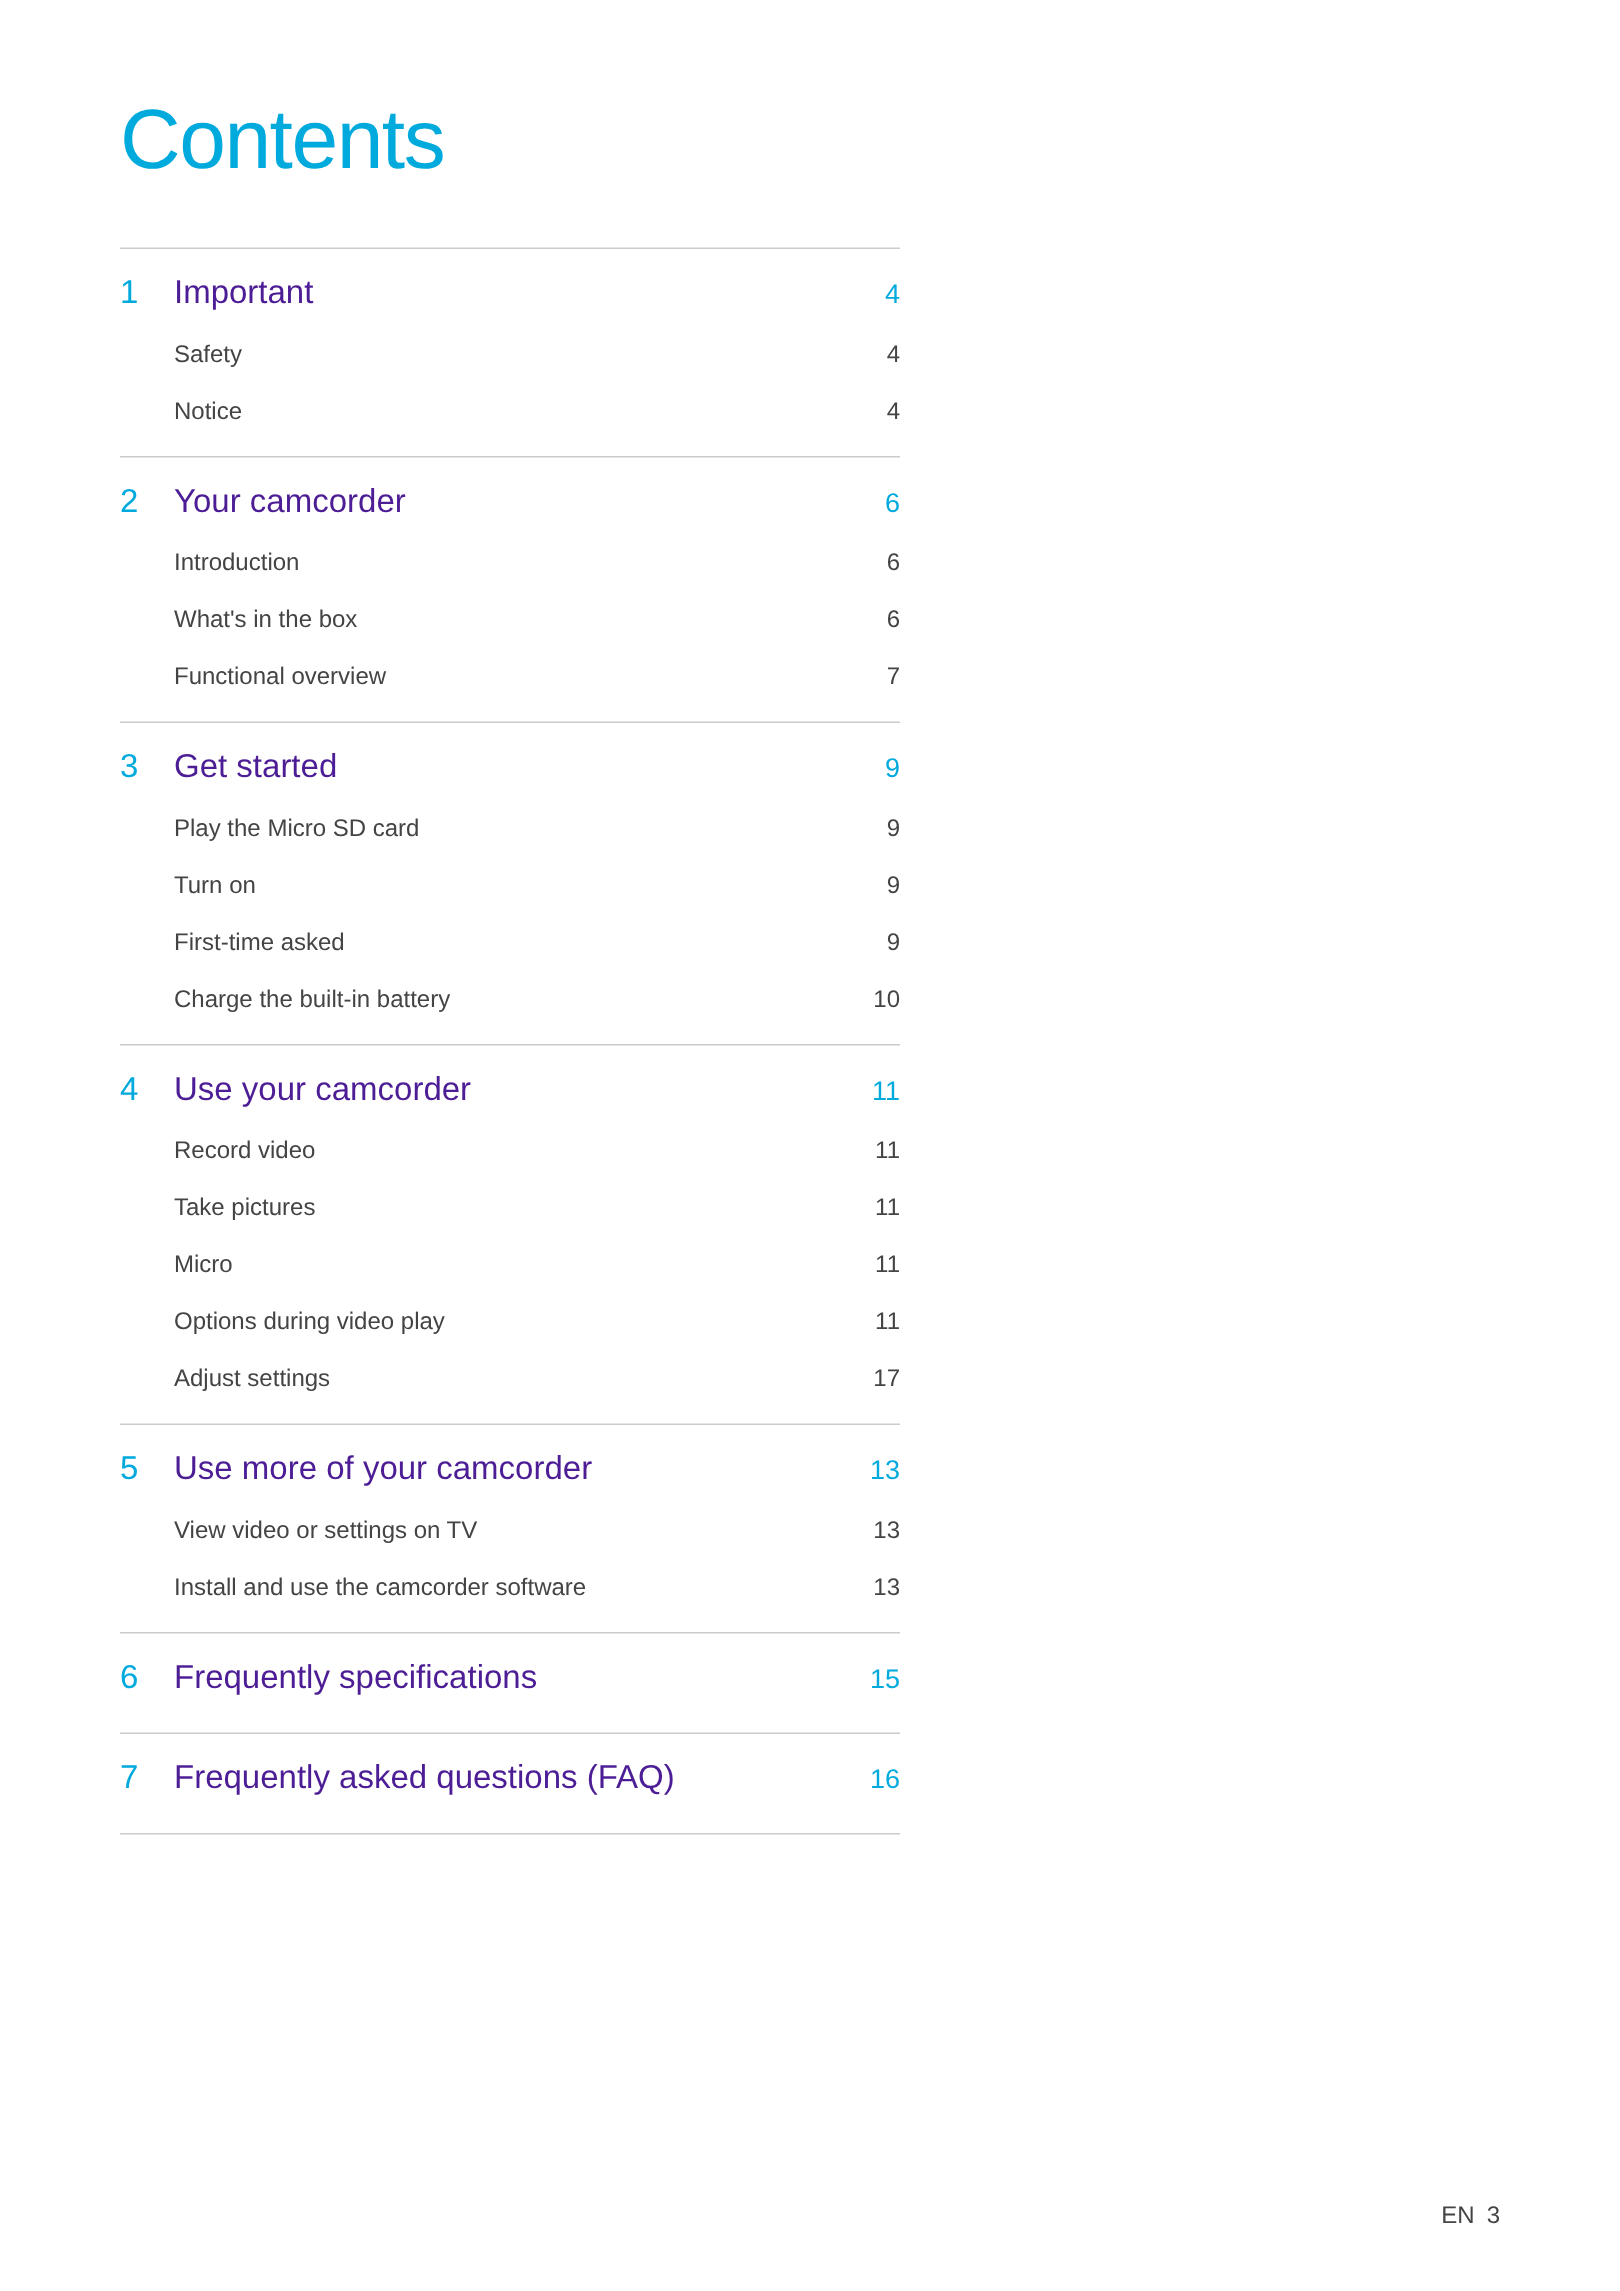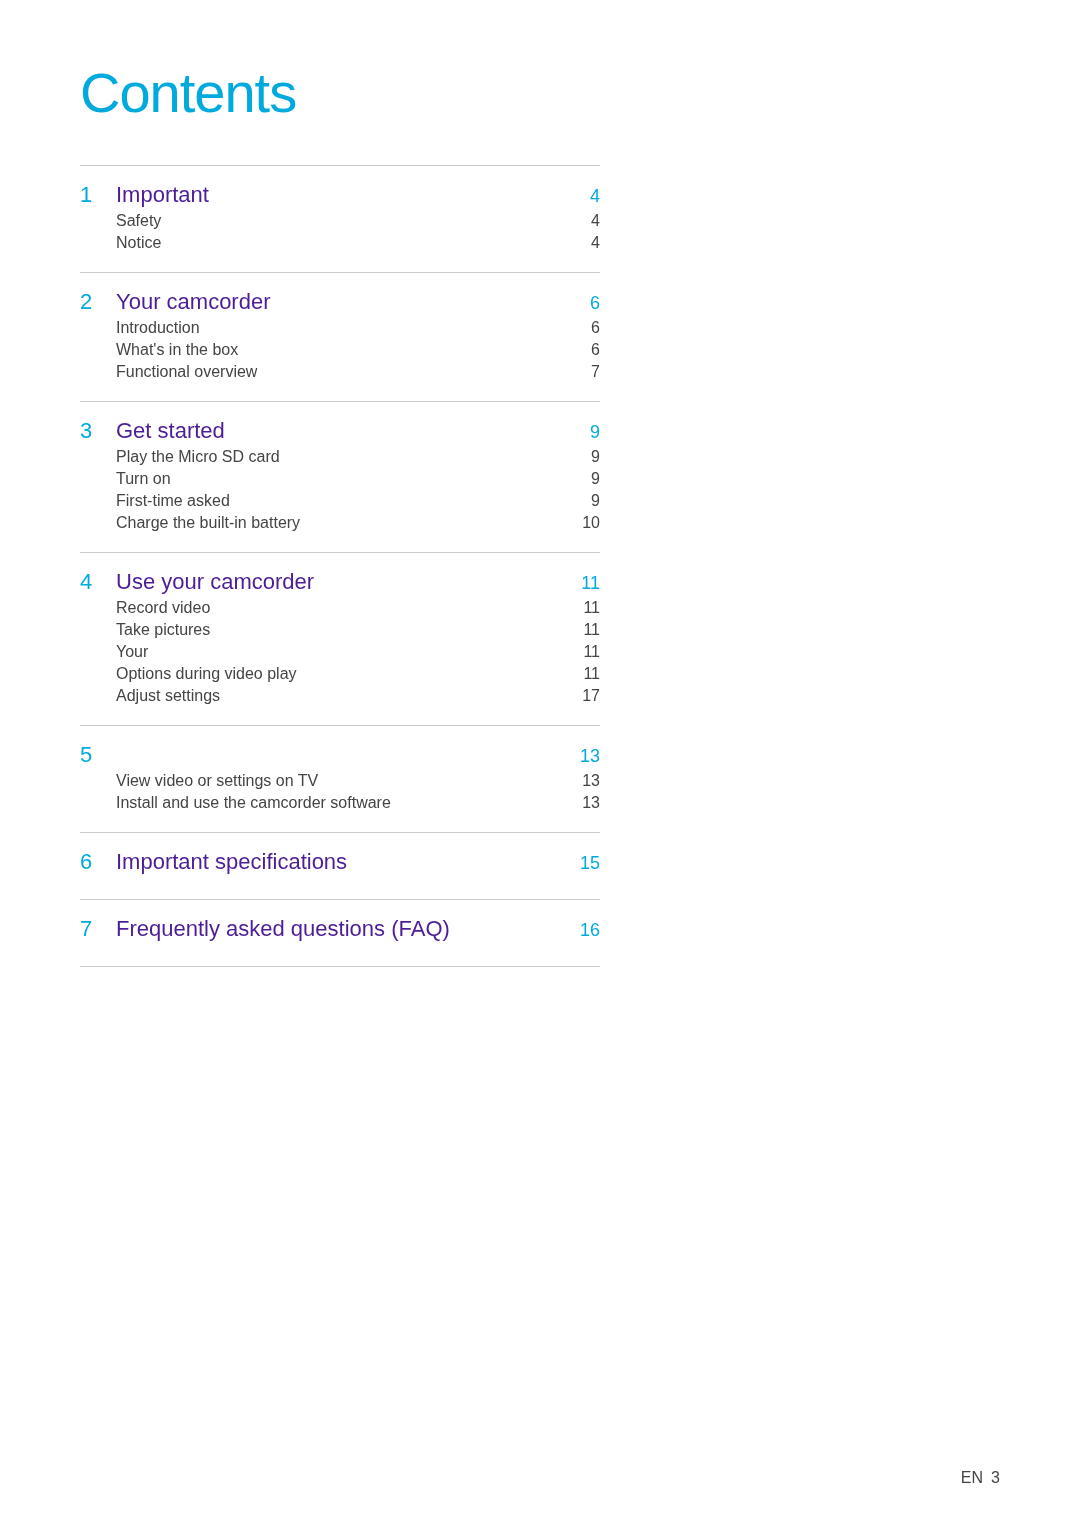--- a/index.html
+++ b/index.html
@@ -79,21 +79,21 @@
     }
 
     .toc-sub-items {
       padding-left: 36px;
     }
 
     .toc-sub-row {
       display: flex;
       justify-content: space-between;
       align-items: baseline;
-      margin-top: 4px;
+      margin-top: 20px;
       gap: 34px;
     }
 
     .toc-sub-title {
       font-size: 16px;
       color: #444444;
       font-weight: 400;
     }
 
     .toc-sub-page {
@@ -209,56 +209,57 @@
         <div class="toc-sub-items">
           <div class="toc-sub-row">
             <span class="toc-sub-title">Record video</span>
             <span class="toc-sub-page">11</span>
           </div>
           <div class="toc-sub-row">
             <span class="toc-sub-title">Take pictures</span>
             <span class="toc-sub-page">11</span>
           </div>
           <div class="toc-sub-row">
-            <span class="toc-sub-title">Your</span>
+            <span class="toc-sub-title">Micro</span>
             <span class="toc-sub-page">11</span>
           </div>
           <div class="toc-sub-row">
             <span class="toc-sub-title">Options during video play</span>
             <span class="toc-sub-page">11</span>
           </div>
           <div class="toc-sub-row">
             <span class="toc-sub-title">Adjust settings</span>
             <span class="toc-sub-page">17</span>
           </div>
         </div>
       </div>
       <div class="toc-section">
         <div class="toc-main-row">
           <div class="toc-main-left">
             <span class="toc-number">5</span>
+            <span class="toc-main-title">Use more of your camcorder</span>
           </div>
           <span class="toc-main-page">13</span>
         </div>
         <div class="toc-sub-items">
           <div class="toc-sub-row">
             <span class="toc-sub-title">View video or settings on TV</span>
             <span class="toc-sub-page">13</span>
           </div>
           <div class="toc-sub-row">
             <span class="toc-sub-title">Install and use the camcorder software</span>
             <span class="toc-sub-page">13</span>
           </div>
         </div>
       </div>
       <div class="toc-section">
         <div class="toc-main-row">
           <div class="toc-main-left">
             <span class="toc-number">6</span>
-            <span class="toc-main-title">Important specifications</span>
+            <span class="toc-main-title">Frequently specifications</span>
           </div>
           <span class="toc-main-page">15</span>
         </div>
       </div>
       <div class="toc-section">
         <div class="toc-main-row">
           <div class="toc-main-left">
             <span class="toc-number">7</span>
             <span class="toc-main-title">Frequently asked questions (FAQ)</span>
           </div>

